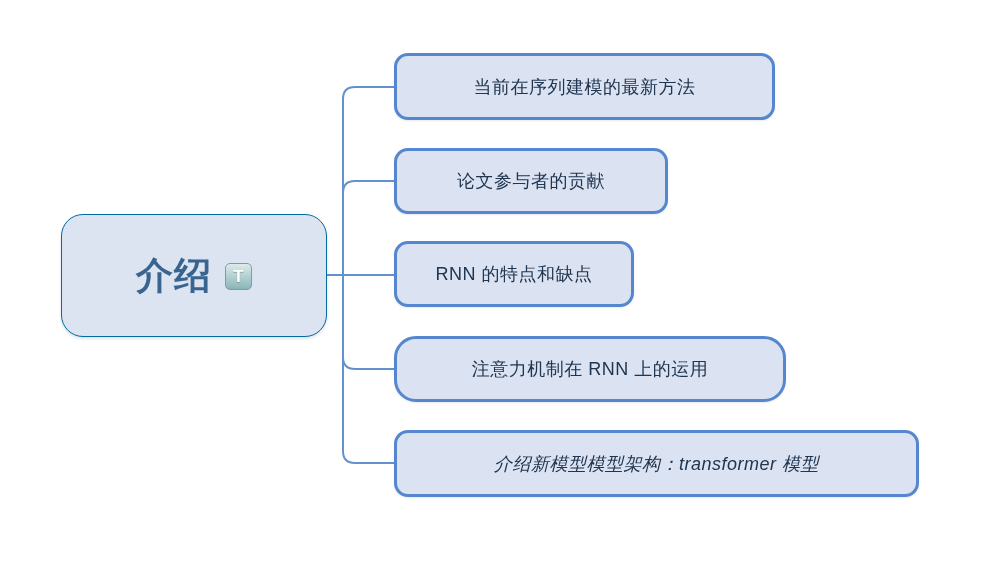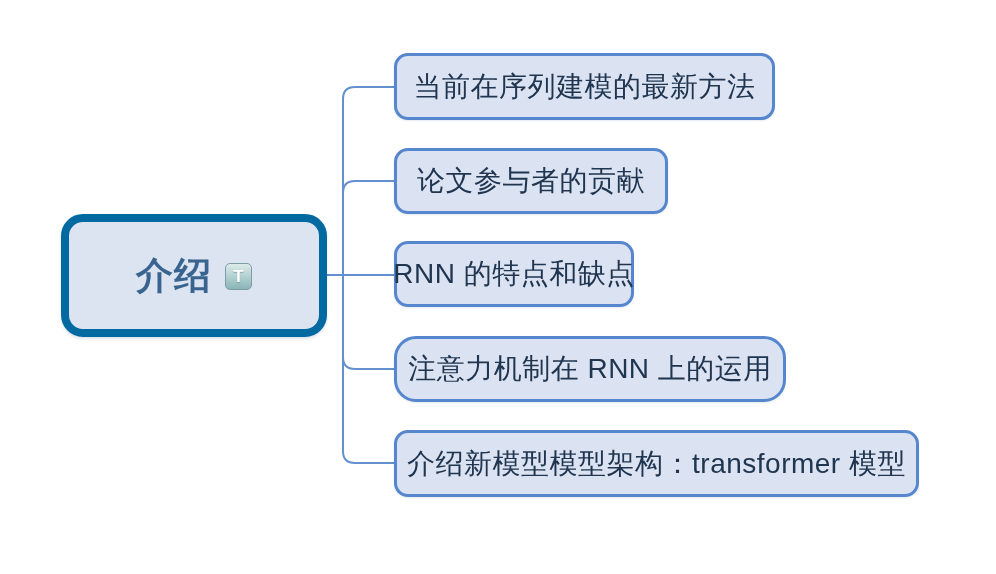--- a/index.html
+++ b/index.html
@@ -20,33 +20,33 @@
   .topic {
     position: absolute;
     box-sizing: border-box;
     background: #dbe3f2;
     border: 3px solid #5586ce;
     border-radius: 14px;
     display: flex;
     align-items: center;
     justify-content: center;
     color: #203550;
-    font-size: 28px;
+    font-size: 18px;
     letter-spacing: 0.5px;
     white-space: nowrap;
     box-shadow: 0 1px 2px rgba(40,70,120,0.12);
     cursor: default;
   }
   .root-topic {
     position: absolute;
     left: 61px; top: 214px;
     width: 266px; height: 123px;
     box-sizing: border-box;
     background: #dce4f2;
-    border: 8px solid #0369a1;
+    border: 1px solid #0369a1;
     border-radius: 22px;
     display: flex;
     align-items: center;
     justify-content: center;
     gap: 13px;
     box-shadow: 0 2px 3px rgba(40,70,120,0.15);
     cursor: default;
   }
   .root-label {
     color: #39648f;
@@ -66,21 +66,21 @@
     display: flex;
     align-items: center;
     justify-content: center;
     text-shadow: 0 1px 1px rgba(70,110,120,0.5);
     margin-top: 2px;
   }
   .child-1 { left: 394px; top: 53px;  width: 381px; height: 67px; }
   .child-2 { left: 394px; top: 148px; width: 274px; height: 66px; }
   .child-3 { left: 394px; top: 241px; width: 240px; height: 66px; }
   .child-4 { left: 394px; top: 336px; width: 392px; height: 66px; border-radius: 22px; }
-  .child-5 { left: 394px; top: 430px; width: 525px; height: 67px; }
+  .child-5 { left: 394px; top: 430px; width: 525px; height: 67px; font-style: italic; }
 </style>
 </head>
 <body>
 
 <div class="canvas">
 
   <svg class="connectors" viewBox="0 0 996 574" xmlns="http://www.w3.org/2000/svg">
     <g fill="none" stroke-width="2" stroke-linecap="round" stroke="#6390cf">
       <path d="M 327 275 H 394"></path>
       <path d="M 343 275 V 99 Q 343 87 355 87 H 394"></path>

